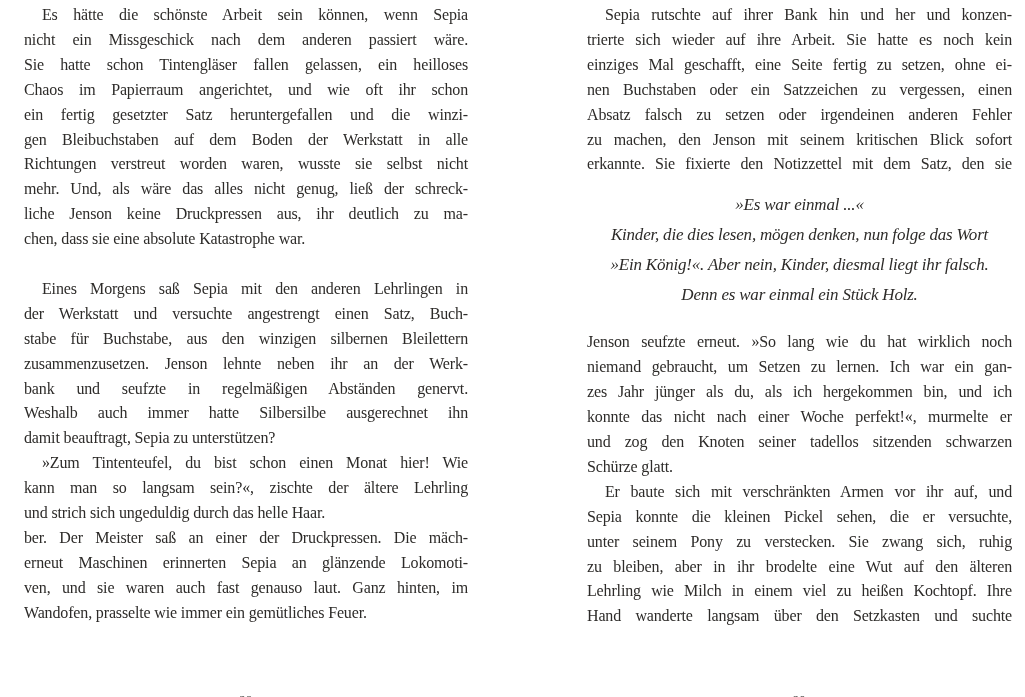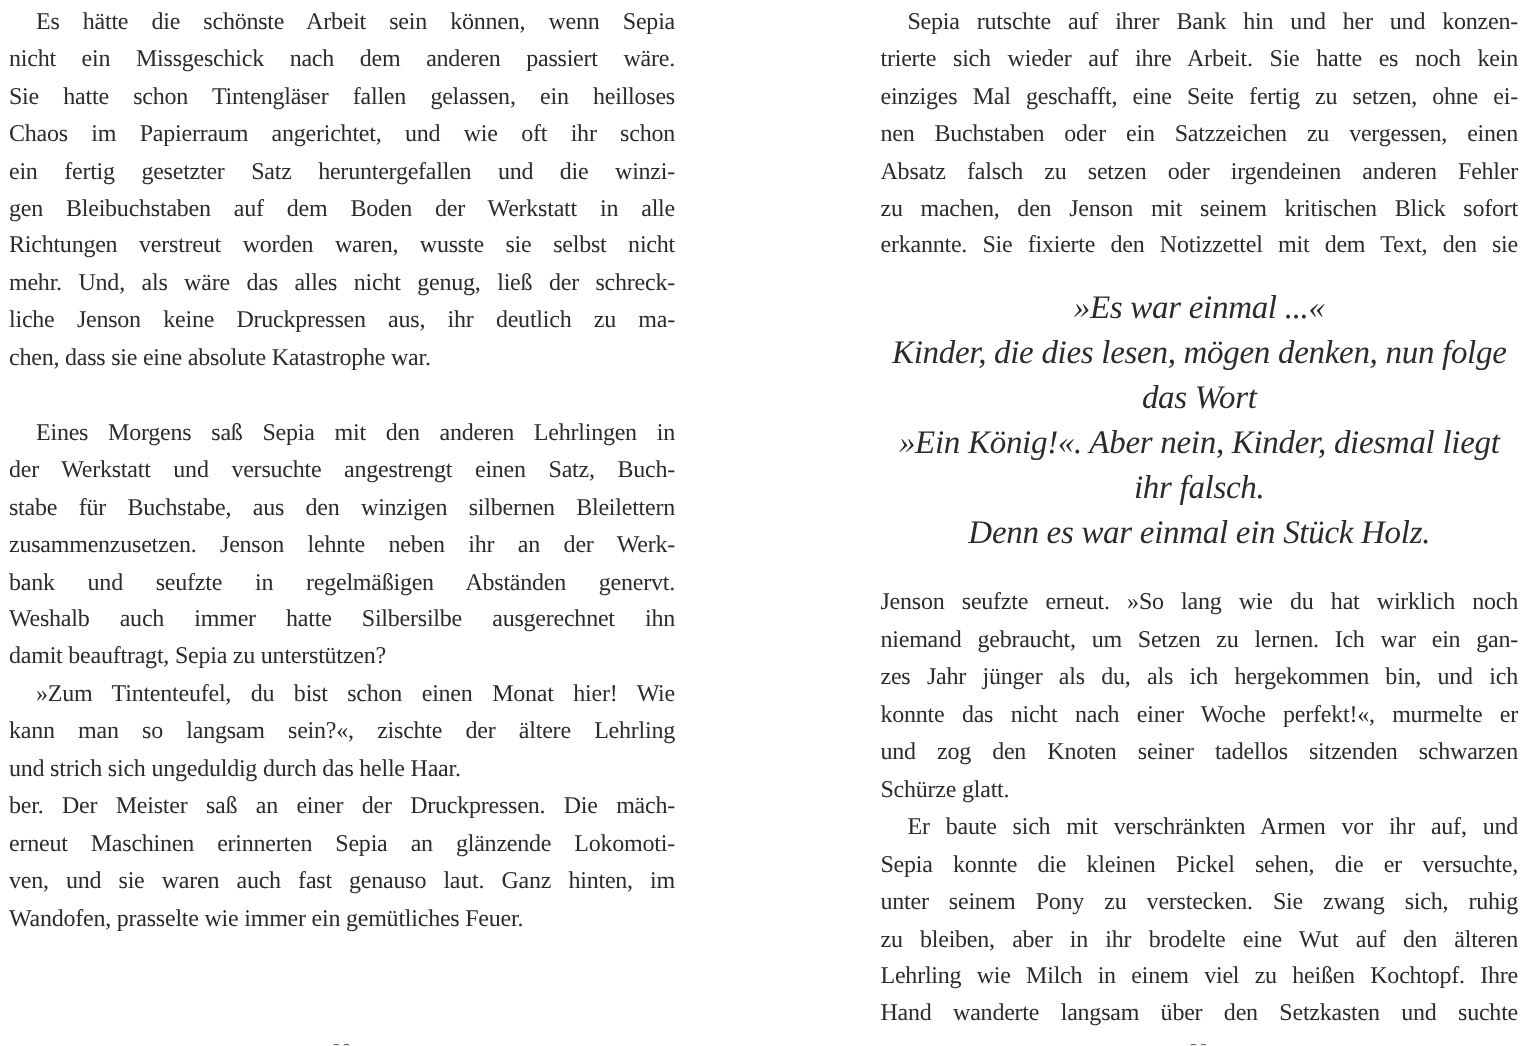--- a/index.html
+++ b/index.html
@@ -14,21 +14,21 @@
     background: #ffffff;
     font-family: "Liberation Serif", "DejaVu Serif", serif;
     color: #2d2b29;
     overflow: hidden;
   }
   .page {
     position: absolute;
     top: 0;
     height: 697px;
   }
-  .page.left  { left: 6px;   width: 444px; font-family: Liberation Serif, serif; }
+  .page.left  { left: 24px;   width: 444px; font-family: Liberation Serif, serif; }
   .page.right { left: 587px; width: 425px; }
 
   .text-block {
     padding-top: 3px;
     font-size: 16px;
     line-height: 24.9px;
     letter-spacing: -0.15px;
   }
   .line {
     text-align: justify;
@@ -41,24 +41,23 @@
   .line.indent {
     text-indent: 18px;
   }
   .gap { height: 24.9px; }
 
   .quote {
     margin: 13px 0 20px 0;
   }
   .quote-line {
     font-style: italic;
-    font-size: 22px;
+    font-size: 17px;
     line-height: 30px;
     letter-spacing: -0.2px;
-    text-align: center;
     text-align-last: center;
   }
 
   .page-number {
     position: absolute;
     top: 665px;
     left: 0;
     width: 100%;
     text-align: center;
     font-size: 12px;
@@ -111,21 +110,21 @@
   </div>
   <div class="page right">
     <div class="text-block">
         <div>
           <div class="line indent">Sepia rutschte auf ihrer Bank hin und her und konzen-</div>
           <div class="line">trierte sich wieder auf ihre Arbeit. Sie hatte es noch kein</div>
           <div class="line">einziges Mal geschafft, eine Seite fertig zu setzen, ohne ei-</div>
           <div class="line">nen Buchstaben oder ein Satzzeichen zu vergessen, einen</div>
           <div class="line">Absatz falsch zu setzen oder irgendeinen anderen Fehler</div>
           <div class="line">zu machen, den Jenson mit seinem kritischen Blick sofort</div>
-          <div class="line">erkannte. Sie fixierte den Notizzettel mit dem Text, den sie</div>
+          <div class="line">erkannte. Sie fixierte den Notizzettel mit dem Satz, den sie</div>
         </div>
         <div class="quote">
           <div class="quote-line">»Es war einmal ...«</div>
           <div class="quote-line">Kinder, die dies lesen, mögen denken, nun folge das Wort</div>
           <div class="quote-line">»Ein König!«. Aber nein, Kinder, diesmal liegt ihr falsch.</div>
           <div class="quote-line">Denn es war einmal ein Stück Holz.</div>
         </div>
         <div>
           <div class="line">Jenson seufzte erneut. »So lang wie du hat wirklich noch</div>
           <div class="line">niemand gebraucht, um Setzen zu lernen. Ich war ein gan-</div>

